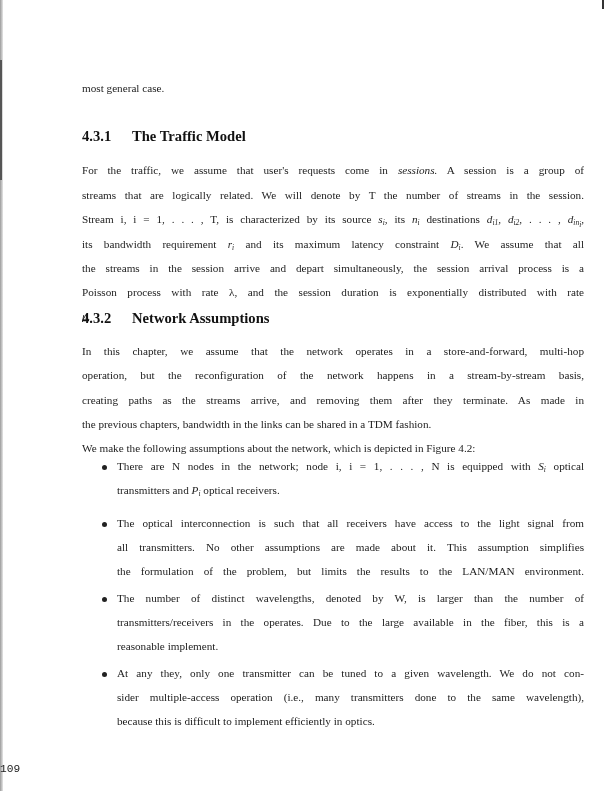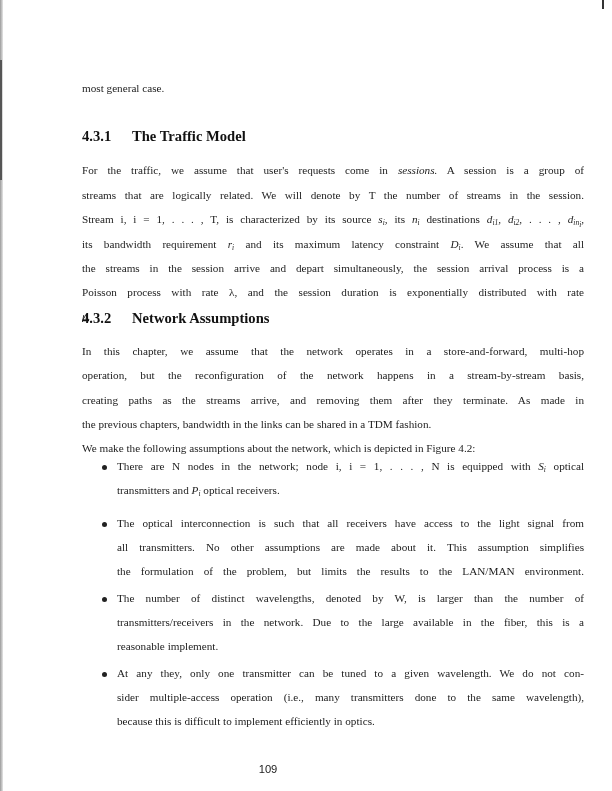--- a/index.html
+++ b/index.html
@@ -32,22 +32,22 @@
     font-weight: bold; font-size: 14.6px; color: #111; white-space: nowrap;
   }
   .h .num { display: inline-block; width: 50px; }
   .bullet {
     position: absolute; left: 102px; width: 5px; height: 5px; border-radius: 50%;
     background: #222;
   }
   i, .m { font-style: italic; }
   sub { font-size: 7.5px; vertical-align: -2px; line-height: 0; }
   .pagenum {
-    position: absolute; left: 0; width: 536px; text-align: center; top: 763px;
-    font-family: Liberation Sans, sans-serif; font-size: 11.2px; color: #222;
+    position: absolute; left: 0; width: 536px; text-align: left; top: 763px;
+    font-family: Liberation Mono, monospace; font-size: 11.2px; color: #222;
   }
 </style>
 </head>
 <body>
 
 <div class="scan-edge-left"></div>
 <div class="scan-edge-left2"></div>
 <div class="scan-mark-tr"></div>
 
 <div class="line" style="top:81px">most general case.</div>
@@ -79,21 +79,21 @@
 <div class="line bl just math" style="top:459px">There are N nodes in the network; node i, i = 1, . . . , N is equipped with <i>S</i><sub><i>i</i></sub> optical</div>
 <div class="line bl math" style="top:483px">transmitters and <i>P</i><sub><i>i</i></sub> optical receivers.</div>
 
 <div class="bullet" style="top:522px"></div>
 <div class="line bl just" style="top:516px">The optical interconnection is such that all receivers have access to the light signal from</div>
 <div class="line bl just" style="top:540px">all transmitters. No other assumptions are made about it. This assumption simplifies</div>
 <div class="line bl just" style="top:564px">the formulation of the problem, but limits the results to the LAN/MAN environment.</div>
 
 <div class="bullet" style="top:597px"></div>
 <div class="line bl just math" style="top:591px">The number of distinct wavelengths, denoted by W, is larger than the number of</div>
-<div class="line bl just" style="top:615px">transmitters/receivers in the network. Due to the large available in the fiber, this is a</div>
+<div class="line bl just" style="top:615px">transmitters/receivers in the operates. Due to the large available in the fiber, this is a</div>
 <div class="line bl" style="top:639px">reasonable implement.</div>
 
 <div class="bullet" style="top:672px"></div>
 <div class="line bl just" style="top:666px">At any they, only one transmitter can be tuned to a given wavelength. We do not con-</div>
 <div class="line bl just" style="top:690px">sider multiple-access operation (i.e., many transmitters done to the same wavelength),</div>
 <div class="line bl" style="top:714px">because this is difficult to implement efficiently in optics.</div>
 
 <div class="pagenum">109</div>
 
 </body></html>

